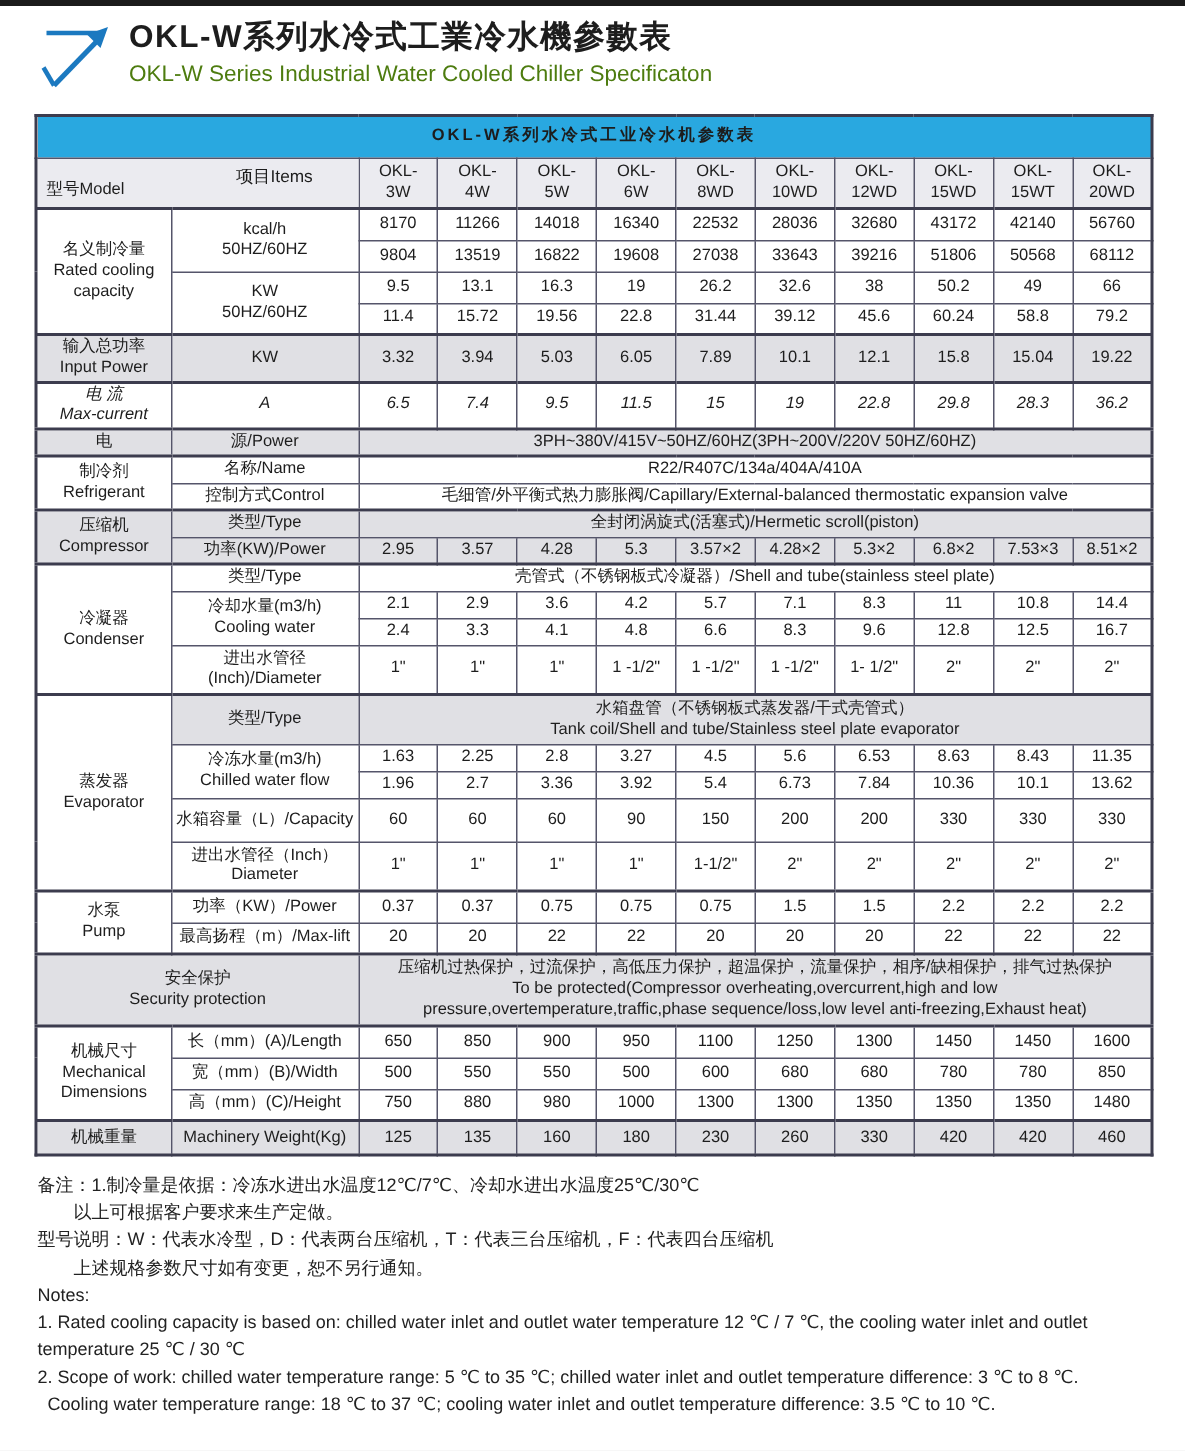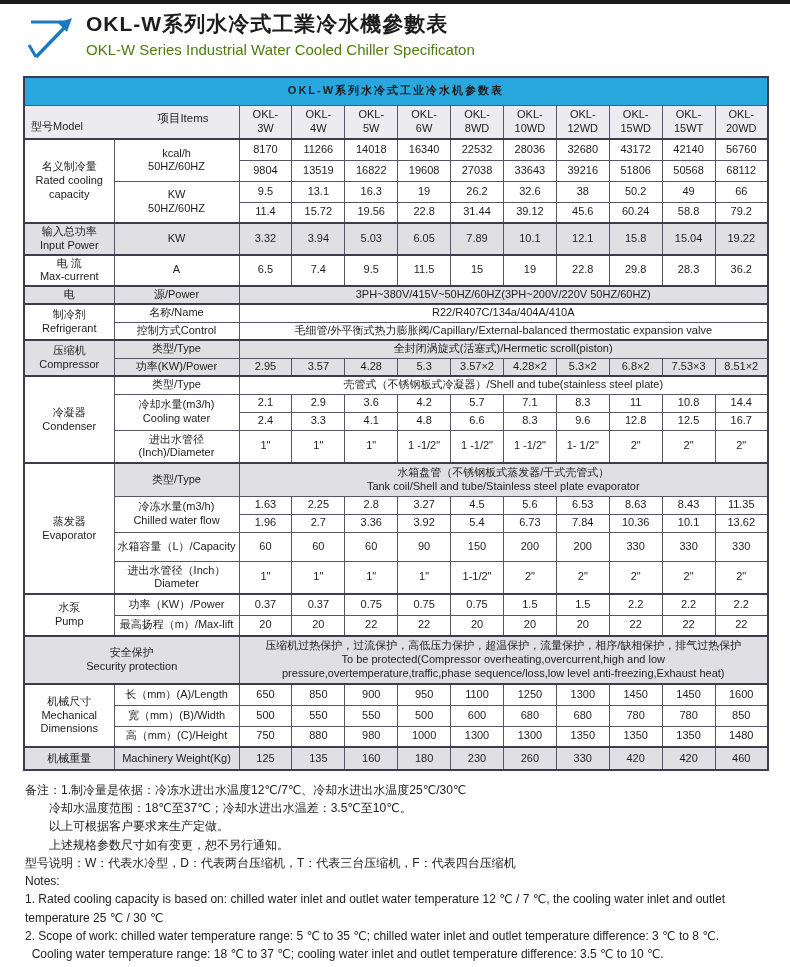--- a/index.html
+++ b/index.html
@@ -157,21 +157,21 @@
             <td class="val">3.94</td>
             <td class="val">5.03</td>
             <td class="val">6.05</td>
             <td class="val">7.89</td>
             <td class="val">10.1</td>
             <td class="val">12.1</td>
             <td class="val">15.8</td>
             <td class="val">15.04</td>
             <td class="val">19.22</td>
           </tr>
-          <tr class="sec" style="height: 30px;">
+          <tr class="sec" style="height: 30px; font-style: italic;">
             <td class="lab">电 流
 Max-current</td>
             <td class="itm">A</td>
             <td class="val">6.5</td>
             <td class="val">7.4</td>
             <td class="val">9.5</td>
             <td class="val">11.5</td>
             <td class="val">15</td>
             <td class="val">19</td>
             <td class="val">22.8</td>
@@ -409,23 +409,22 @@
             <td class="val">420</td>
             <td class="val">420</td>
             <td class="val">460</td>
           </tr>
         </tbody>
     </table>
   </div>
 
   <div class="notes">
       <div class="note">备注：1.制冷量是依据：冷冻水进出水温度12℃/7℃、冷却水进出水温度25℃/30℃</div>
-      <div class="note">　　冷却水温度范围：18℃至37℃；冷却水进出水温差：3.5℃至10℃。</div>
       <div class="note">　　以上可根据客户要求来生产定做。</div>
+      <div class="note">型号说明：W：代表水冷型，D：代表两台压缩机，T：代表三台压缩机，F：代表四台压缩机</div>
       <div class="note">　　上述规格参数尺寸如有变更，恕不另行通知。</div>
-      <div class="note">型号说明：W：代表水冷型，D：代表两台压缩机，T：代表三台压缩机，F：代表四台压缩机</div>
       <div class="note">Notes:</div>
       <div class="note">1. Rated cooling capacity is based on: chilled water inlet and outlet water temperature 12 ℃ / 7 ℃, the cooling water inlet and outlet</div>
       <div class="note">temperature 25 ℃ / 30 ℃</div>
       <div class="note">2. Scope of work: chilled water temperature range: 5 ℃ to 35 ℃; chilled water inlet and outlet temperature difference: 3 ℃ to 8 ℃.</div>
       <div class="note">  Cooling water temperature range: 18 ℃ to 37 ℃; cooling water inlet and outlet temperature difference: 3.5 ℃ to 10 ℃.</div>
     </div>
 </div>
 
 </body></html>

